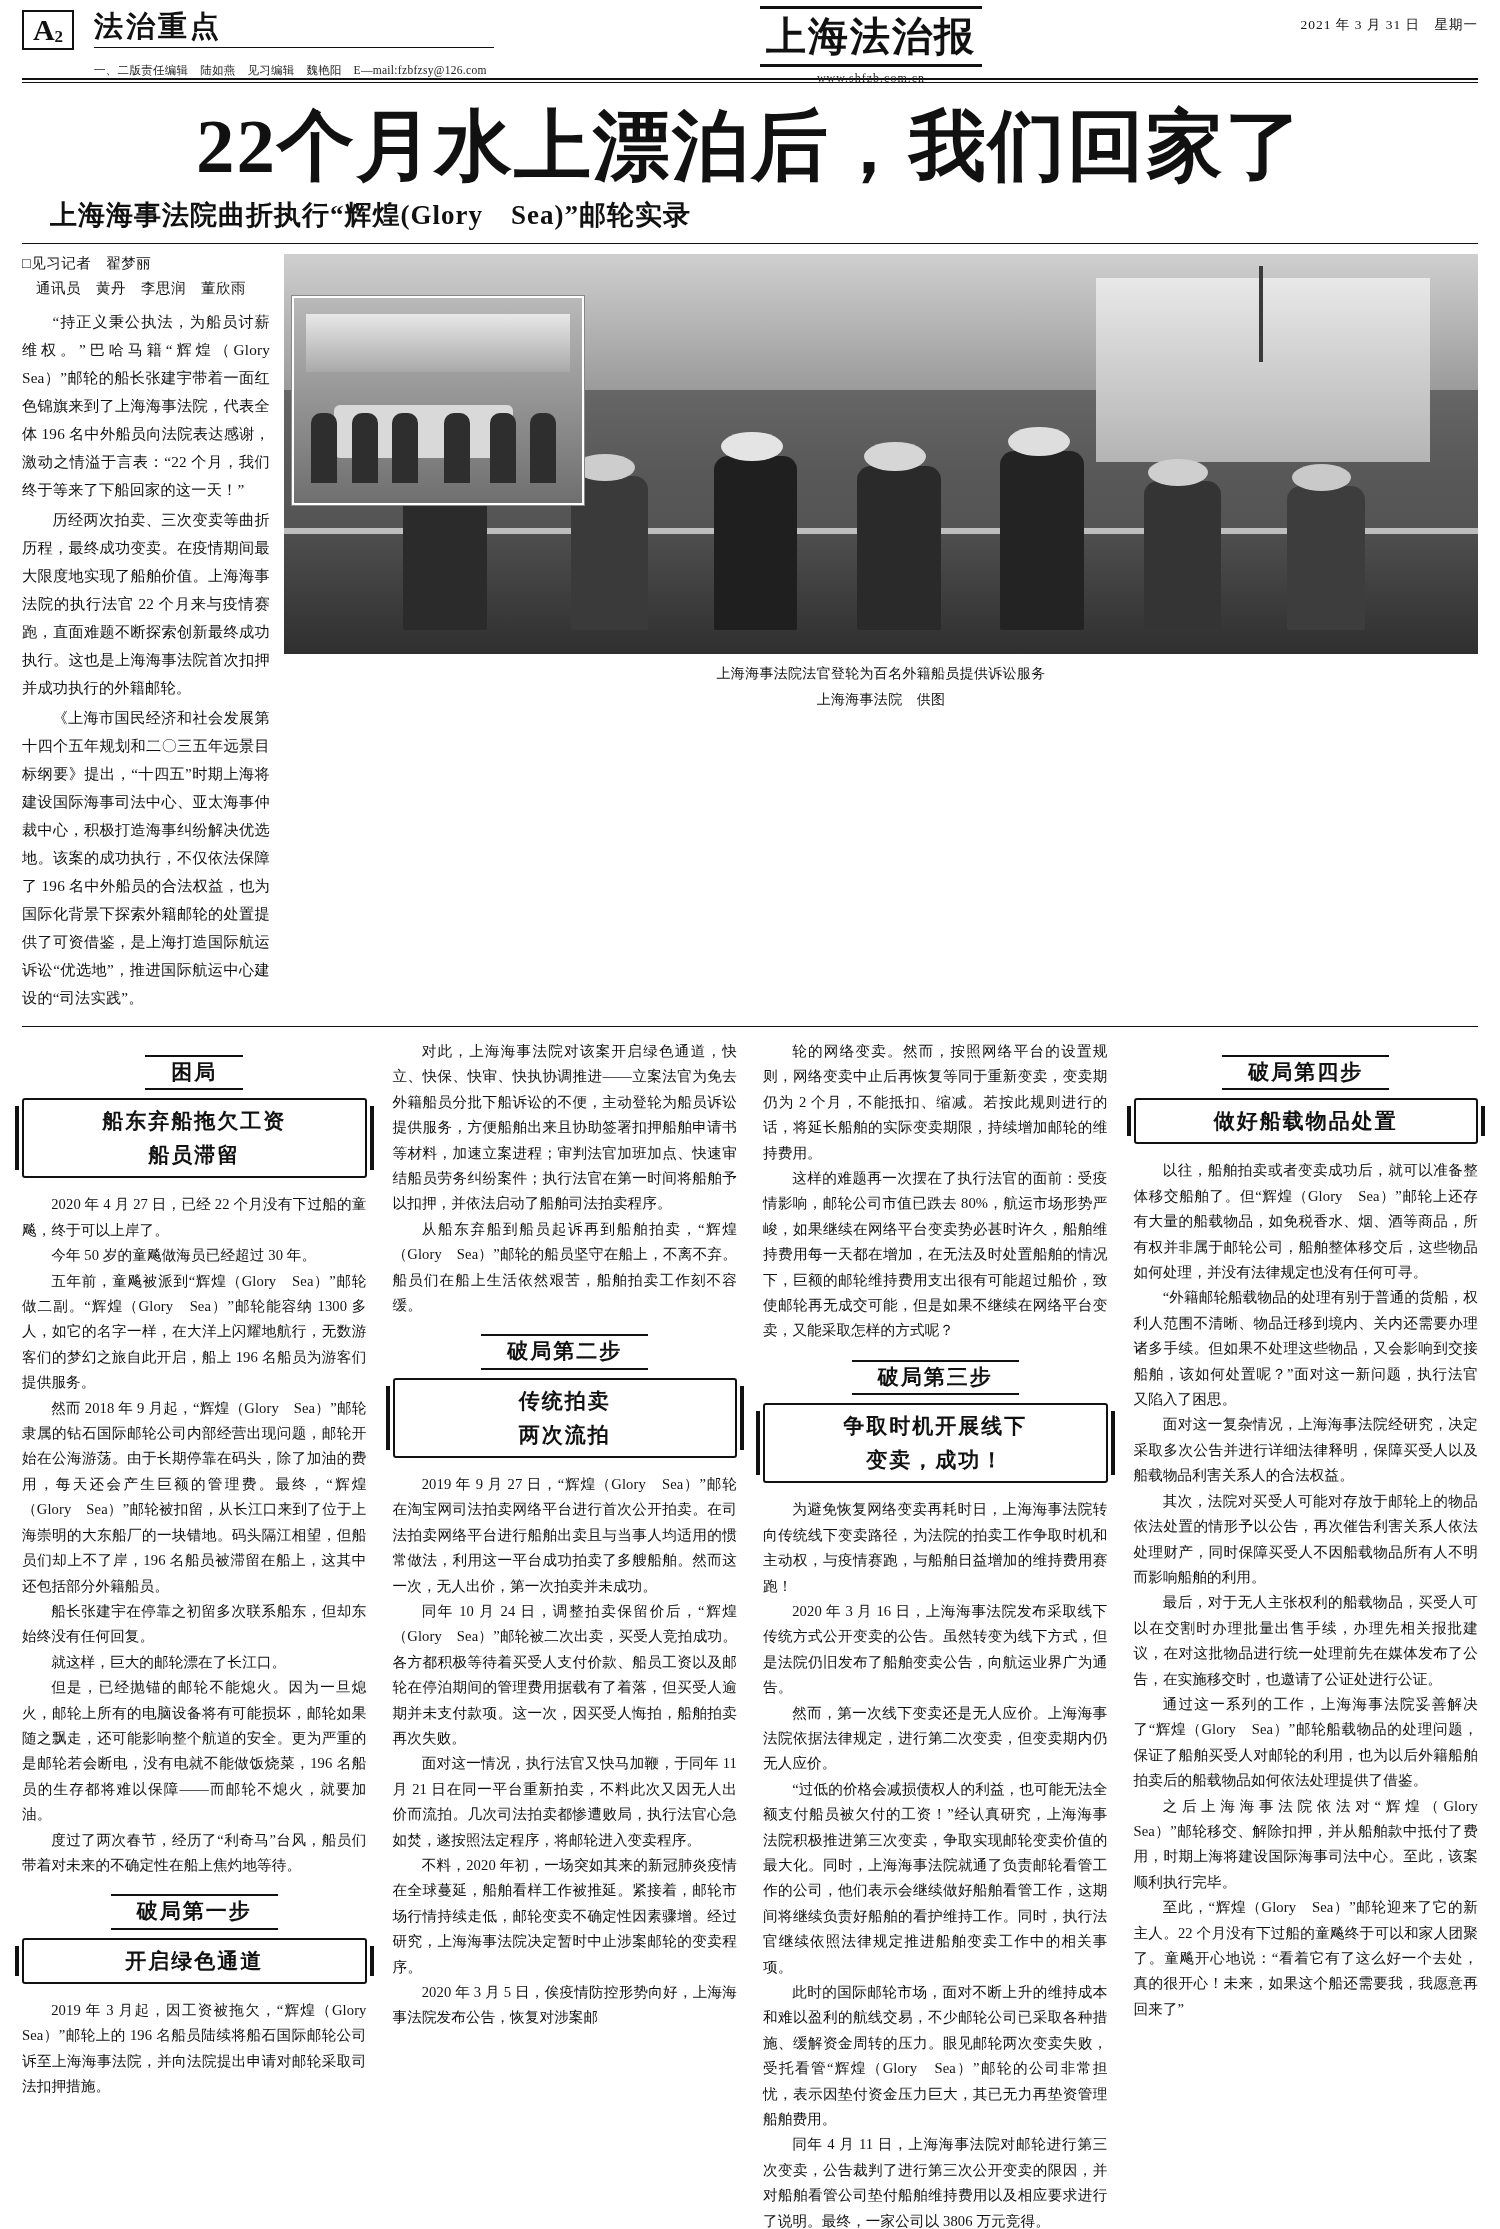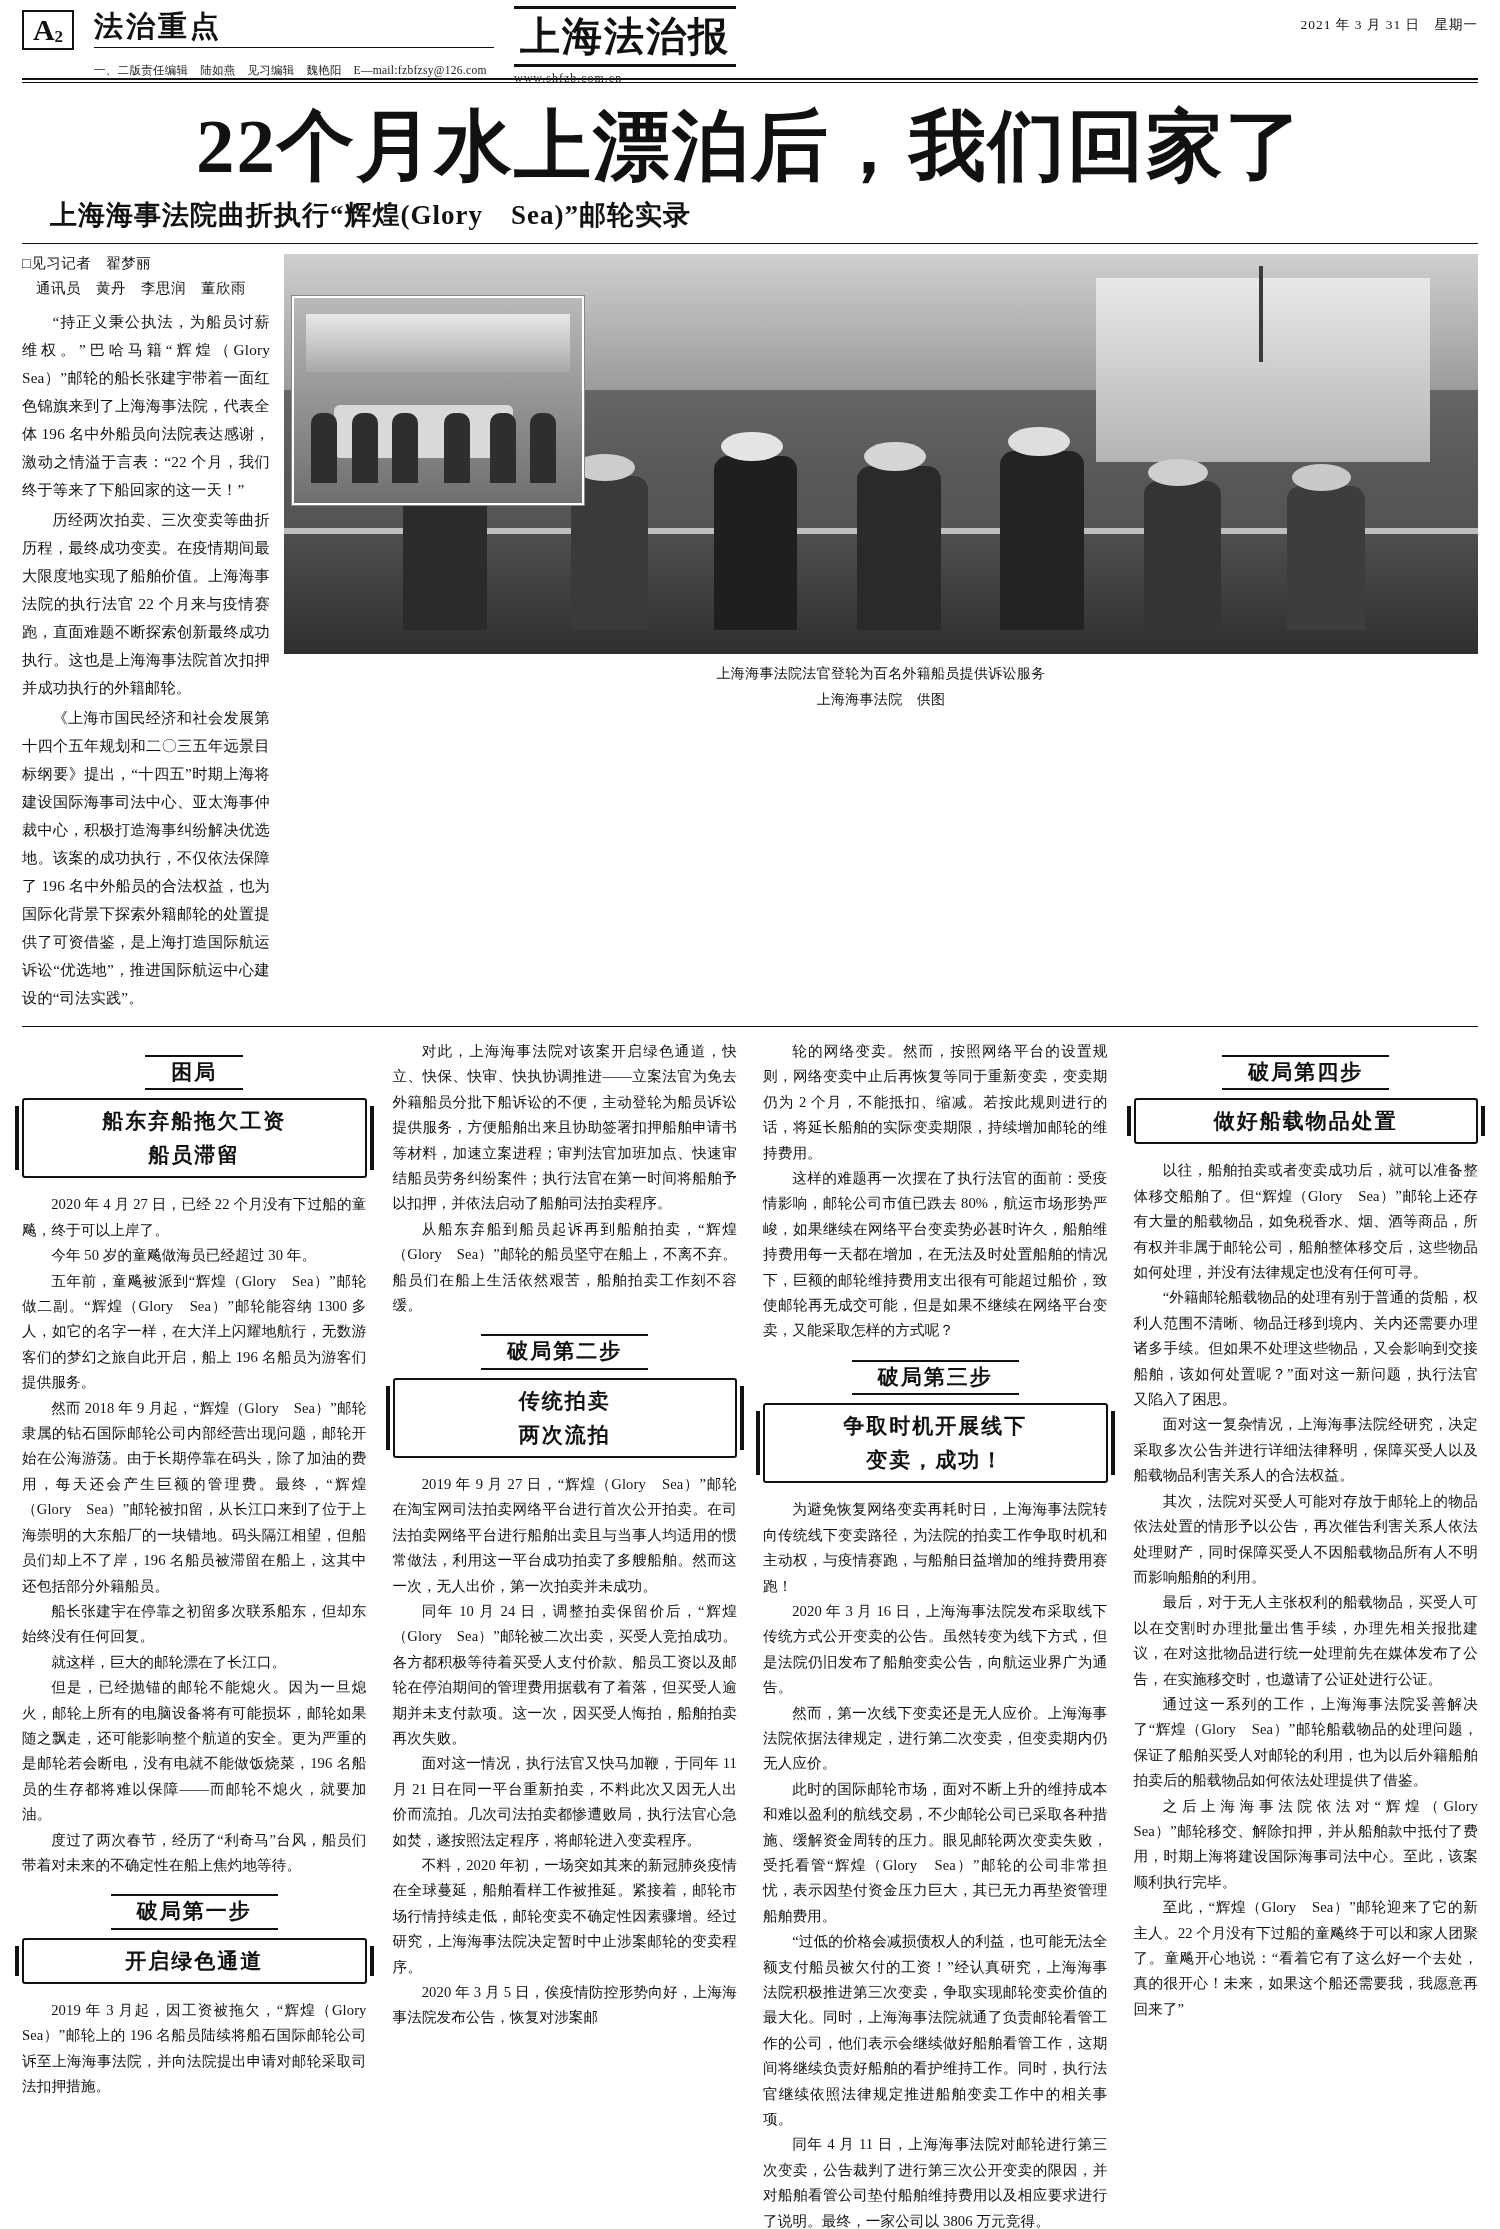--- a/index.html
+++ b/index.html
@@ -26,21 +26,21 @@
   .section-title{
     font-family:"Liberation Serif",serif;
     font-weight:bold;font-size:29px;letter-spacing:3px;line-height:32px;
   }
   .section-rule{border-top:1px solid #111;margin-top:5px;width:400px;}
   .editors{
     font-size:11.5px;line-height:16px;margin-top:14px;letter-spacing:.3px;color:#222;
     white-space:nowrap;
   }
   .paper-name{
-    flex:1;position:relative;top:-4px;
+    flex:1;text-align:center;position:relative;top:-4px;
   }
   .paper-name .zh{
     font-family:"Liberation Serif",serif;
     font-weight:bold;font-size:40px;letter-spacing:2px;
     display:inline-block;padding:0 6px;border-top:3px solid #111;border-bottom:3px solid #111;
   }
   .paper-name .url{font-size:12px;letter-spacing:1px;margin-top:4px;color:#222;}
   .date-wrap{flex:0 0 250px;text-align:right;font-size:13.5px;padding-top:6px;letter-spacing:1px;}
 
   .masthead-rule{border-top:2px solid #111;margin-top:6px;}
@@ -254,22 +254,22 @@
       <p>轮的网络变卖。然而，按照网络平台的设置规则，网络变卖中止后再恢复等同于重新变卖，变卖期仍为 2 个月，不能抵扣、缩减。若按此规则进行的话，将延长船舶的实际变卖期限，持续增加邮轮的维持费用。</p>
       <p>这样的难题再一次摆在了执行法官的面前：受疫情影响，邮轮公司市值已跌去 80%，航运市场形势严峻，如果继续在网络平台变卖势必甚时许久，船舶维持费用每一天都在增加，在无法及时处置船舶的情况下，巨额的邮轮维持费用支出很有可能超过船价，致使邮轮再无成交可能，但是如果不继续在网络平台变卖，又能采取怎样的方式呢？</p>
       <div class="scroll-box">
         <div class="scroll-title">破局第三步</div>
         <div class="scroll-body" style="white-space:pre-line;">争取时机开展线下
 变卖，成功！</div>
       </div>
       <p>为避免恢复网络变卖再耗时日，上海海事法院转向传统线下变卖路径，为法院的拍卖工作争取时机和主动权，与疫情赛跑，与船舶日益增加的维持费用赛跑！</p>
       <p>2020 年 3 月 16 日，上海海事法院发布采取线下传统方式公开变卖的公告。虽然转变为线下方式，但是法院仍旧发布了船舶变卖公告，向航运业界广为通告。</p>
       <p>然而，第一次线下变卖还是无人应价。上海海事法院依据法律规定，进行第二次变卖，但变卖期内仍无人应价。</p>
+      <p>“过低的价格会减损债权人的利益，也可能无法全额支付船员被欠付的工资！”经认真研究，上海海事法院积极推进第三次变卖，争取实现邮轮变卖价值的最大化。同时，上海海事法院就通了负责邮轮看管工作的公司，他们表示会继续做好船舶看管工作，这期间将继续负责好船舶的看护维持工作。同时，执行法官继续依照法律规定推进船舶变卖工作中的相关事项。</p>
       <p>此时的国际邮轮市场，面对不断上升的维持成本和难以盈利的航线交易，不少邮轮公司已采取各种措施、缓解资金周转的压力。眼见邮轮两次变卖失败，受托看管“辉煌（Glory　Sea）”邮轮的公司非常担忧，表示因垫付资金压力巨大，其已无力再垫资管理船舶费用。</p>
-      <p>“过低的价格会减损债权人的利益，也可能无法全额支付船员被欠付的工资！”经认真研究，上海海事法院积极推进第三次变卖，争取实现邮轮变卖价值的最大化。同时，上海海事法院就通了负责邮轮看管工作的公司，他们表示会继续做好船舶看管工作，这期间将继续负责好船舶的看护维持工作。同时，执行法官继续依照法律规定推进船舶变卖工作中的相关事项。</p>
       <p>同年 4 月 11 日，上海海事法院对邮轮进行第三次变卖，公告裁判了进行第三次公开变卖的限因，并对船舶看管公司垫付船舶维持费用以及相应要求进行了说明。最终，一家公司以 3806 万元竞得。</p>
     </div>
 
     <div class="col">
       <div class="scroll-box">
         <div class="scroll-title">破局第四步</div>
         <div class="scroll-body" style="white-space:pre-line;">做好船载物品处置</div>
       </div>
       <p>以往，船舶拍卖或者变卖成功后，就可以准备整体移交船舶了。但“辉煌（Glory　Sea）”邮轮上还存有大量的船载物品，如免税香水、烟、酒等商品，所有权并非属于邮轮公司，船舶整体移交后，这些物品如何处理，并没有法律规定也没有任何可寻。</p>
       <p>“外籍邮轮船载物品的处理有别于普通的货船，权利人范围不清晰、物品迁移到境内、关内还需要办理诸多手续。但如果不处理这些物品，又会影响到交接船舶，该如何处置呢？”面对这一新问题，执行法官又陷入了困思。</p>

